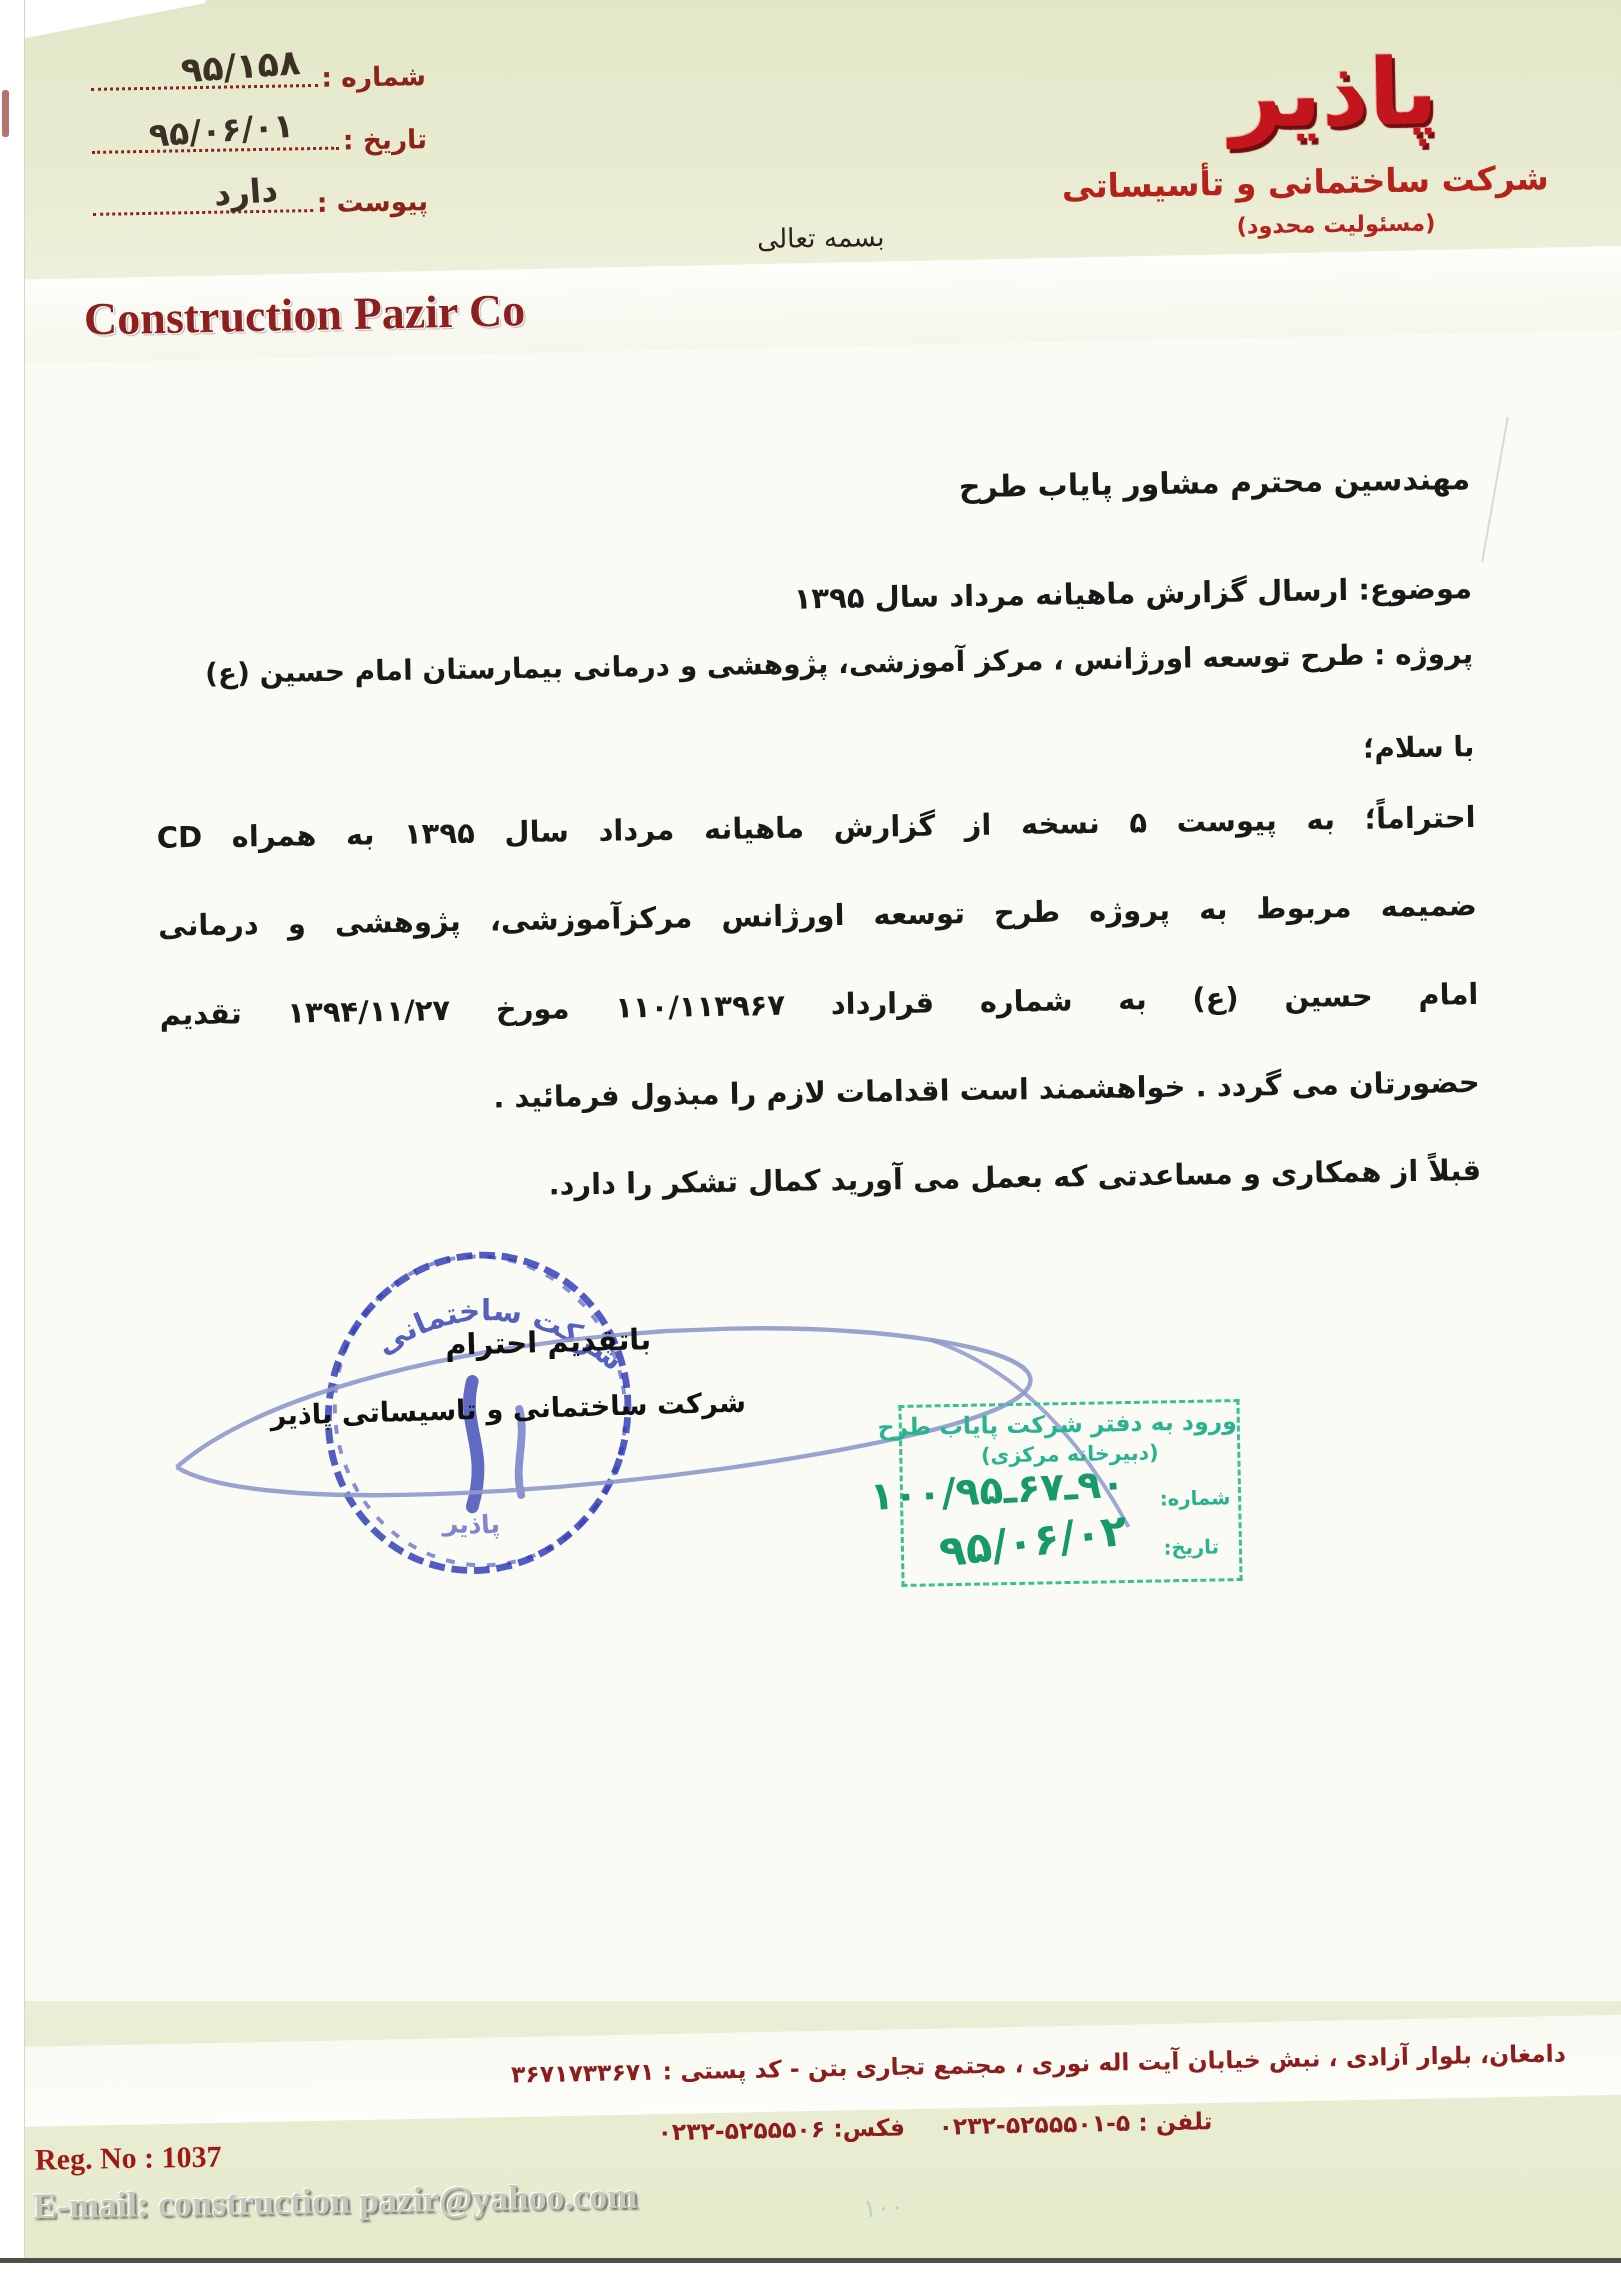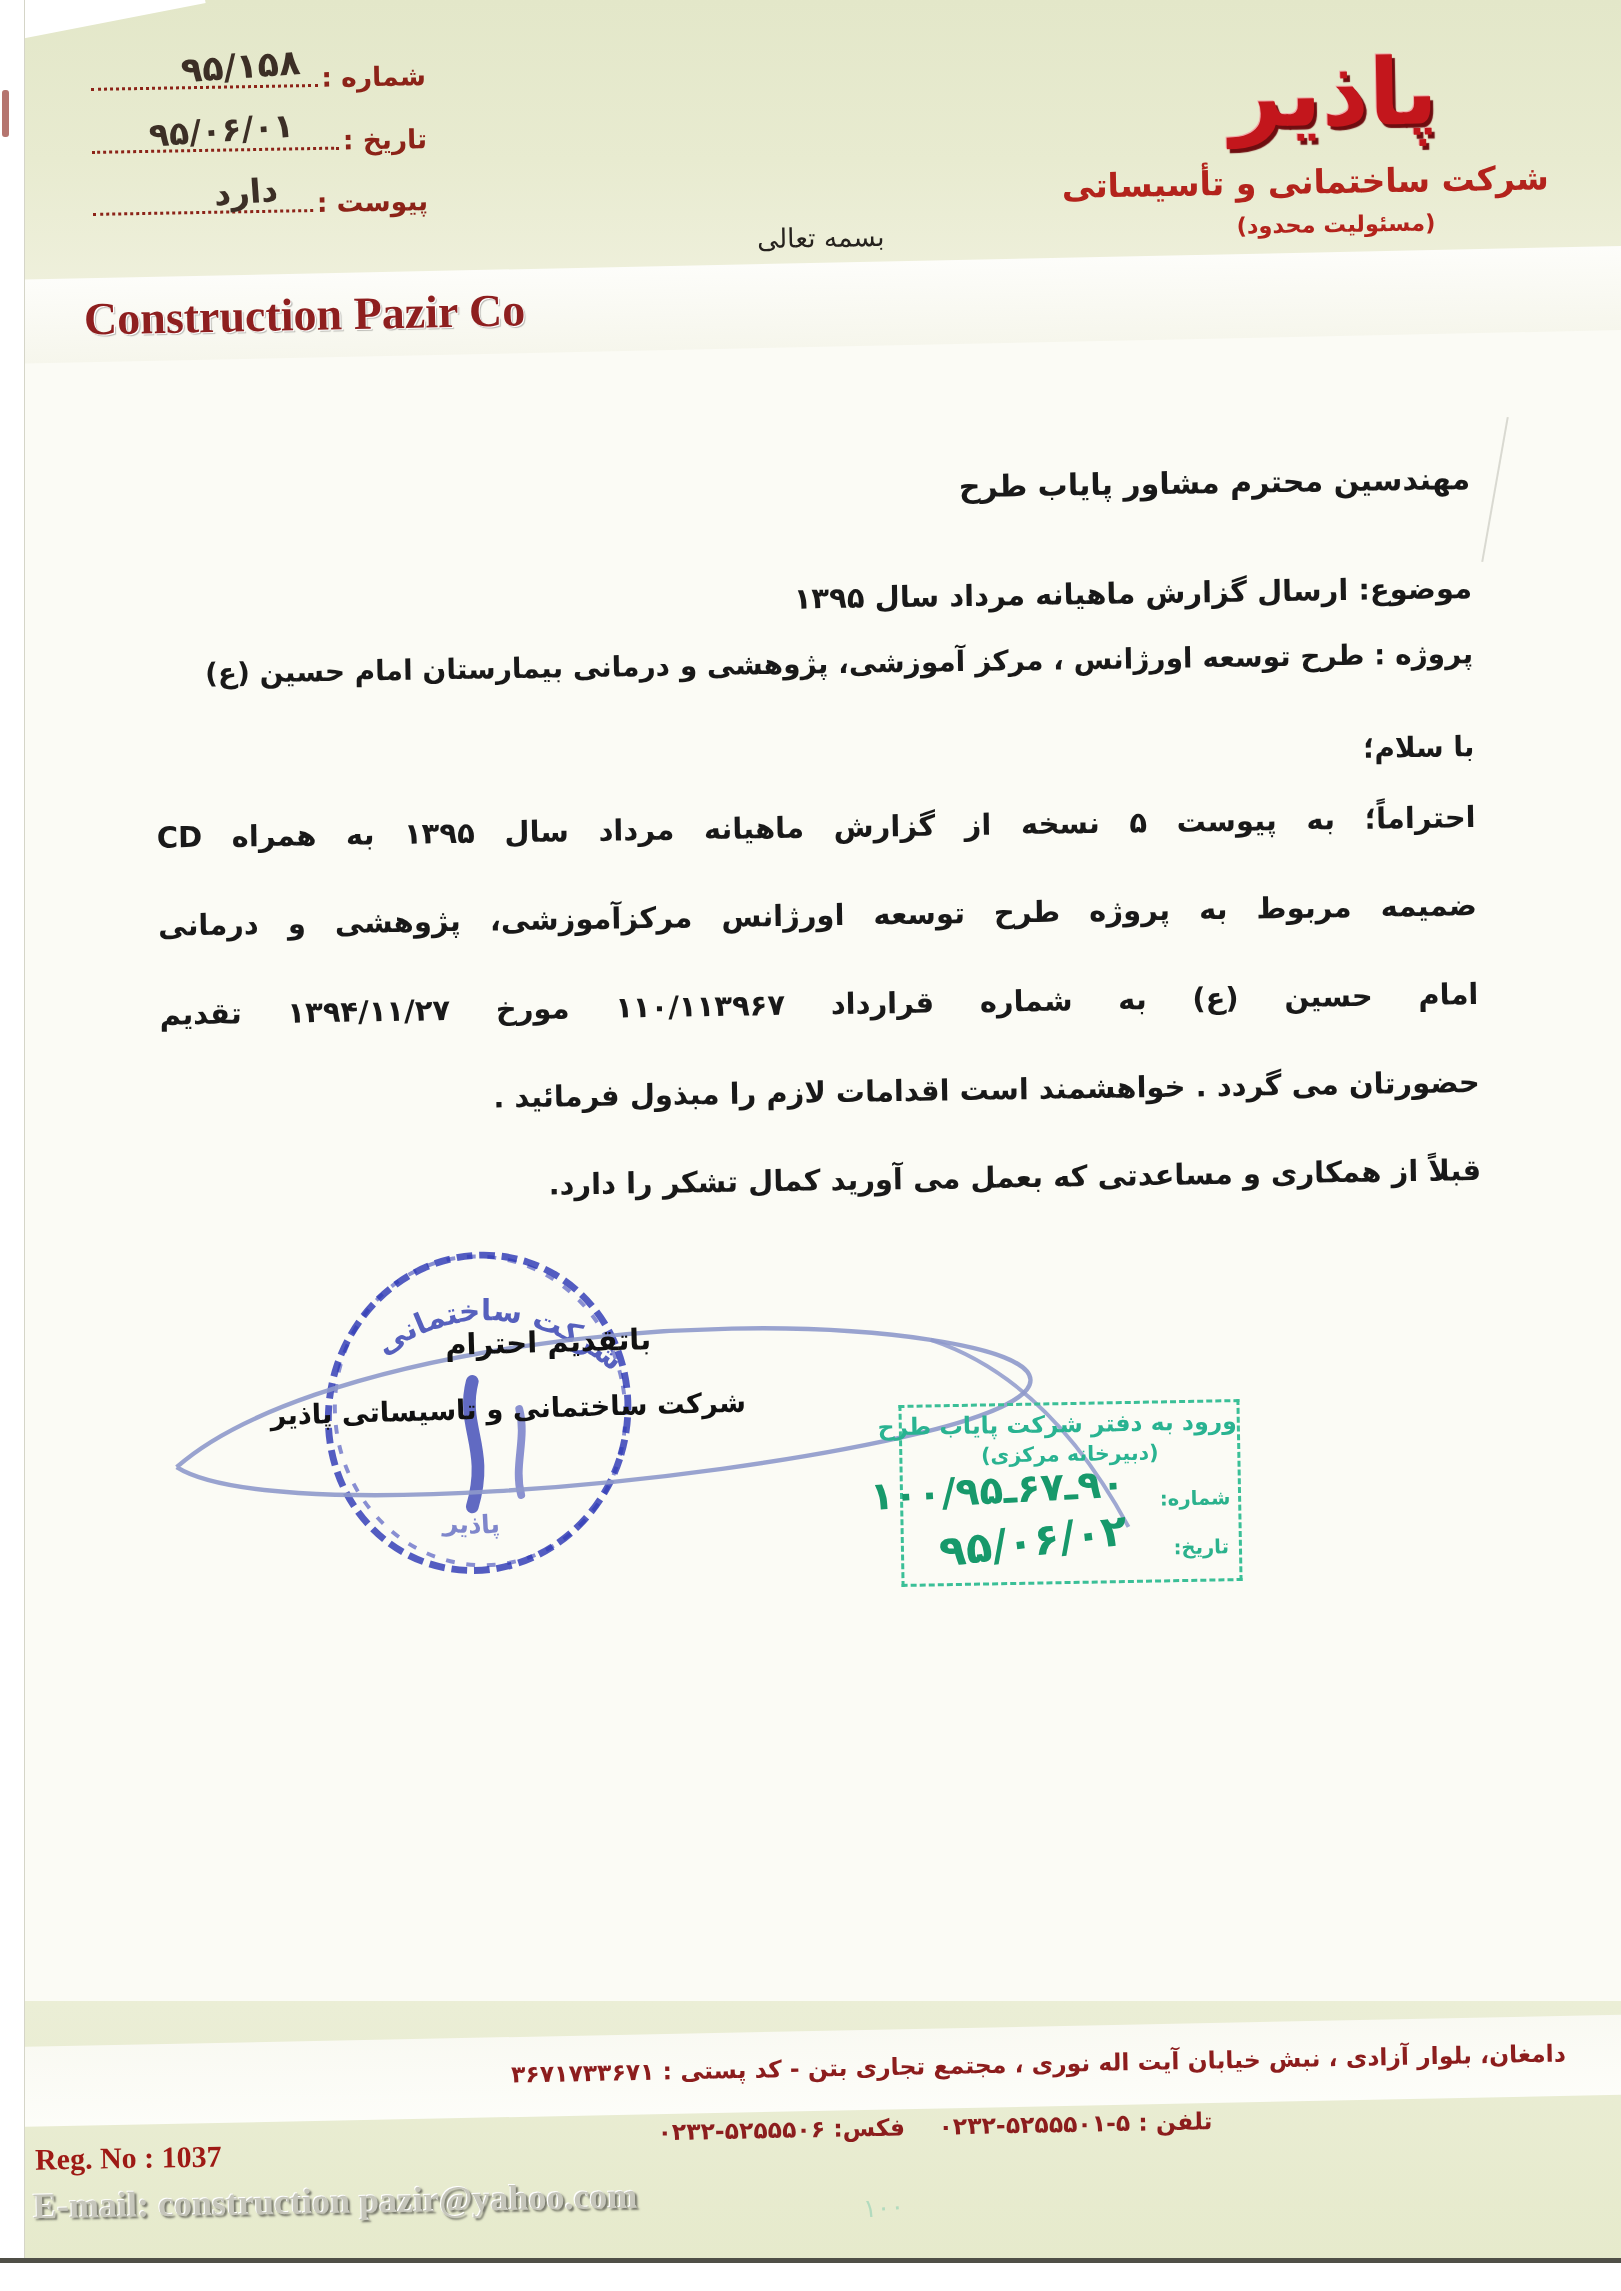--- a/index.html
+++ b/index.html
@@ -74,21 +74,21 @@
   .signature-svg{position:absolute;left:147px;top:1286px;width:1019px;height:284px;z-index:3;}
   
   .green-stamp{position:absolute;left:900px;top:1402px;width:335px;height:176px;
     border:3.9px dashed #3abf97;transform:rotate(-1deg);direction:rtl;z-index:5;}
   .gs-line1{position:absolute;top:4.9px;left:0;right:0;text-align:center;font-size:23.5px;
     font-weight:800;color:#29b391;white-space:nowrap;}
   .gs-line2{position:absolute;top:37px;left:0;right:0;text-align:center;font-size:20.6px;
     font-weight:700;color:#29b391;}
   .gs-label{position:absolute;font-size:19.6px;font-weight:700;color:#2bb28d;}
   .gs-num-label{top:84px;right:7.8px;}
-  .gs-date-label{top:133px;right:10px;margin-left:39px;}
+  .gs-date-label{top:133px;right:20px;margin-left:39px;}
   .gs-val{position:absolute;font-weight:800;color:#17996b;white-space:nowrap;}
   .gs-num-val{top:61px;left:-33px;font-size:39px;transform:rotate(-2deg);}
   .gs-date-val{top:110px;left:35px;font-size:43px;transform:rotate(-6deg);}
   .faint-mark{position:absolute;left:863px;top:2192px;font-size:25.5px;color:rgba(80,190,160,.35);
     transform:rotate(-4deg);}
   
   .addr-line{position:absolute;top:2050px;right:55px;direction:rtl;font-size:23.5px;font-weight:700;
     color:#8c1d1d;transform:rotate(-1.15deg);white-space:nowrap;}
   .phone-line{position:absolute;top:2113px;right:409px;direction:rtl;font-size:23.5px;font-weight:700;
     color:#8c1d1d;transform:rotate(-1.15deg);white-space:nowrap;}

